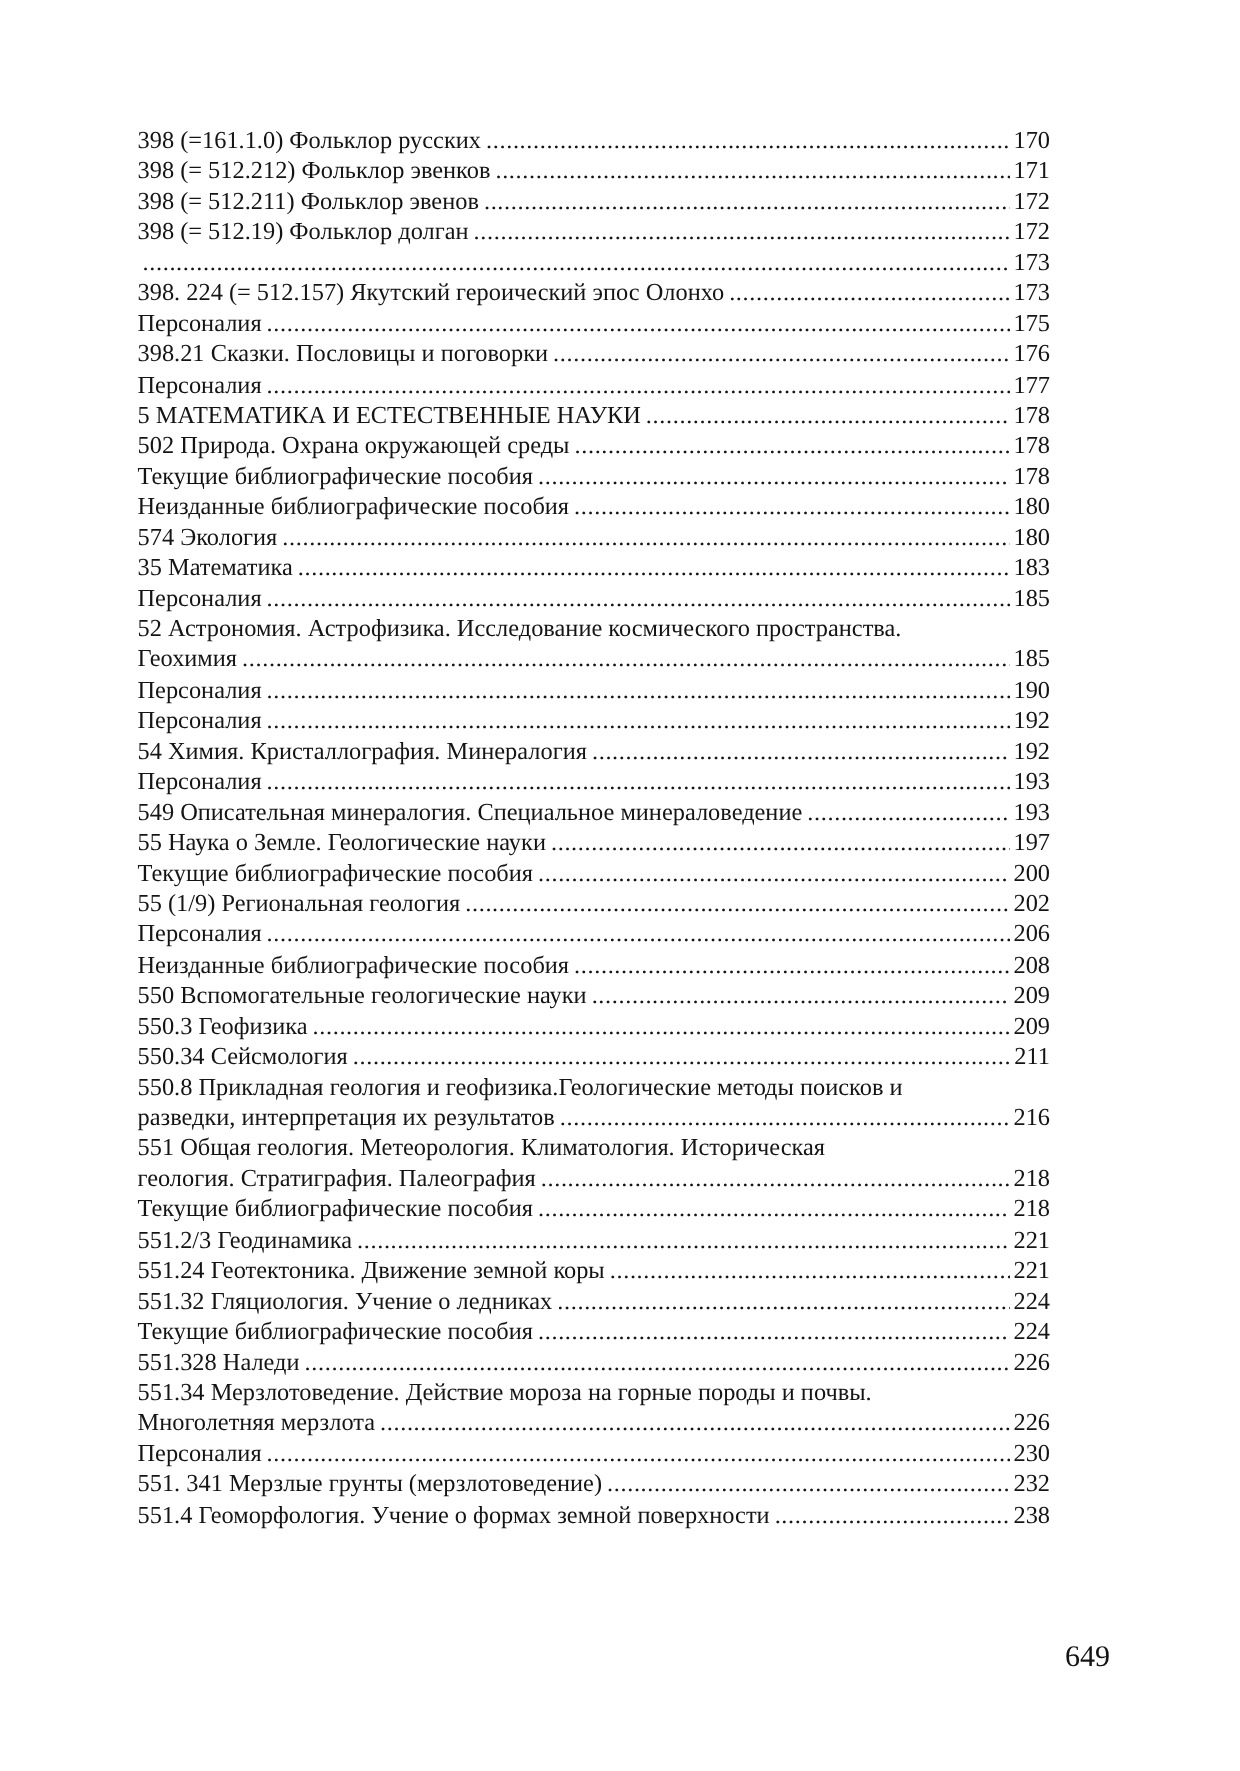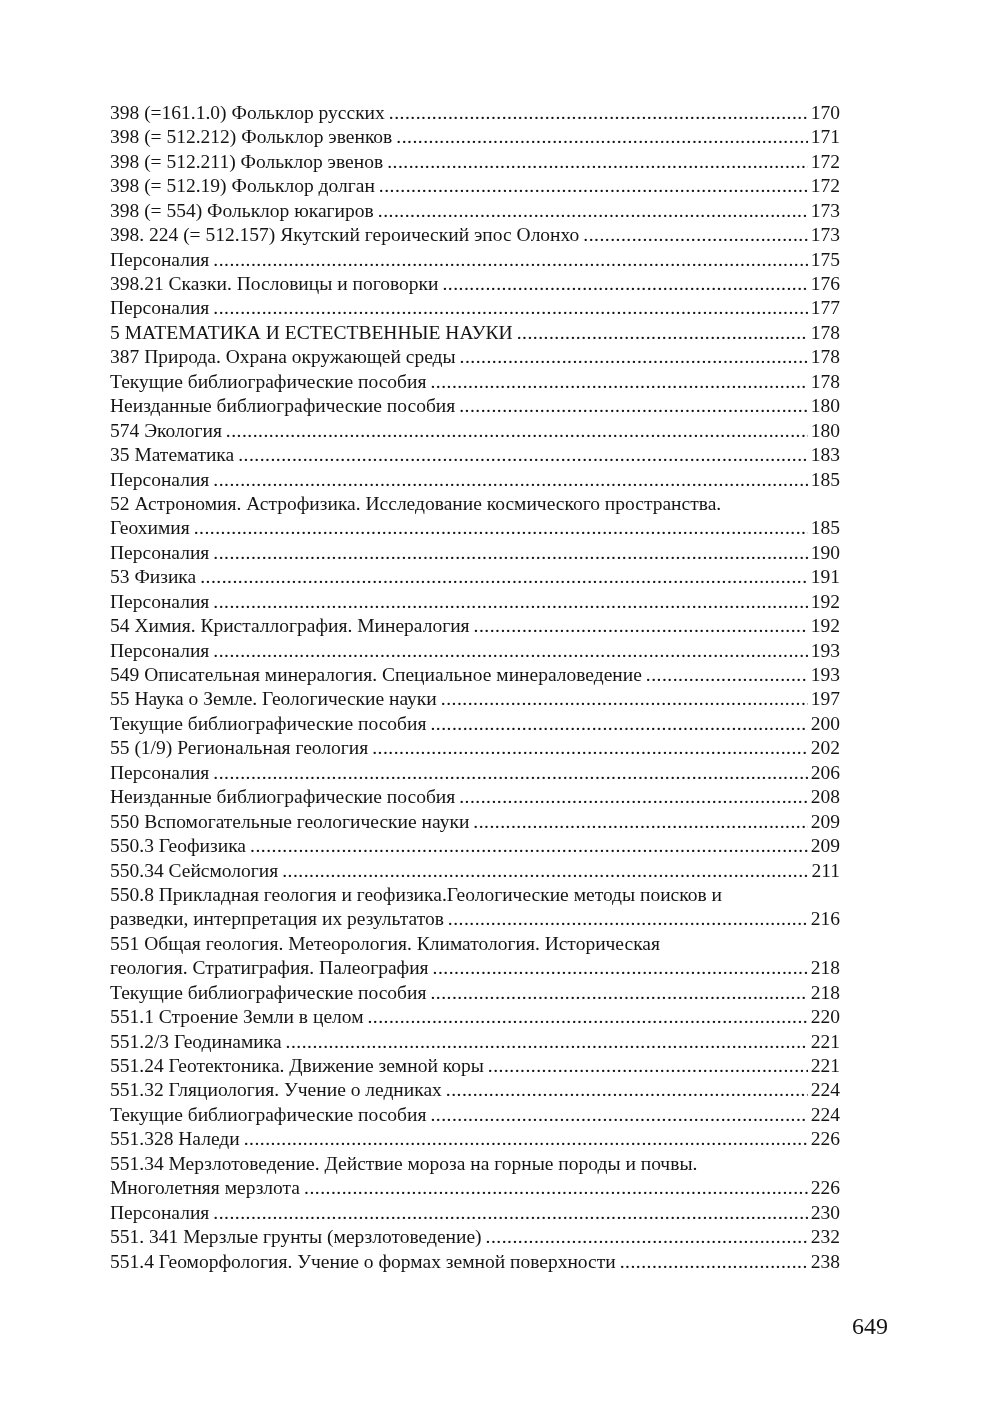--- a/index.html
+++ b/index.html
@@ -23,21 +23,21 @@
   .toc {
     position: absolute;
     left: 110px;
     top: 101px;
     width: 730px;
     font-size: 19.5px;
     line-height: 24.45px;
   }
   .toc-line {
     display: flex;
-    align-items: flex-end;
+    align-items: center;
     height: 24.45px;
     white-space: nowrap;
   }
   .toc-text {
     flex: 0 0 auto;
     white-space: nowrap;
   }
   .toc-dots {
     flex: 1 1 auto;
     overflow: hidden;
@@ -81,21 +81,20 @@
         <span class="toc-text">398 (= 512.211) Фольклор эвенов</span>
         <span class="toc-dots"></span>
         <span class="toc-page">172</span>
       </div>
       <div class="toc-line">
         <span class="toc-text">398 (= 512.19) Фольклор долган</span>
         <span class="toc-dots"></span>
         <span class="toc-page">172</span>
       </div>
       <div class="toc-line">
-        <span class="toc-text">398 (= 554) Фольклор юкагиров</span>
         <span class="toc-dots"></span>
         <span class="toc-page">173</span>
       </div>
       <div class="toc-line">
         <span class="toc-text">398. 224 (= 512.157) Якутский героический эпос Олонхо</span>
         <span class="toc-dots"></span>
         <span class="toc-page">173</span>
       </div>
       <div class="toc-line">
         <span class="toc-text">Персоналия</span>
@@ -111,21 +110,21 @@
         <span class="toc-text">Персоналия</span>
         <span class="toc-dots"></span>
         <span class="toc-page">177</span>
       </div>
       <div class="toc-line">
         <span class="toc-text">5 МАТЕМАТИКА И ЕСТЕСТВЕННЫЕ НАУКИ</span>
         <span class="toc-dots"></span>
         <span class="toc-page">178</span>
       </div>
       <div class="toc-line">
-        <span class="toc-text">387 Природа. Охрана окружающей среды</span>
+        <span class="toc-text">502 Природа. Охрана окружающей среды</span>
         <span class="toc-dots"></span>
         <span class="toc-page">178</span>
       </div>
       <div class="toc-line">
         <span class="toc-text">Текущие библиографические пособия</span>
         <span class="toc-dots"></span>
         <span class="toc-page">178</span>
       </div>
       <div class="toc-line">
         <span class="toc-text">Неизданные библиографические пособия</span>
@@ -154,25 +153,20 @@
         <span class="toc-text">Геохимия</span>
         <span class="toc-dots"></span>
         <span class="toc-page">185</span>
       </div>
       <div class="toc-line">
         <span class="toc-text">Персоналия</span>
         <span class="toc-dots"></span>
         <span class="toc-page">190</span>
       </div>
       <div class="toc-line">
-        <span class="toc-text">53 Физика</span>
-        <span class="toc-dots"></span>
-        <span class="toc-page">191</span>
-      </div>
-      <div class="toc-line">
         <span class="toc-text">Персоналия</span>
         <span class="toc-dots"></span>
         <span class="toc-page">192</span>
       </div>
       <div class="toc-line">
         <span class="toc-text">54 Химия. Кристаллография. Минералогия</span>
         <span class="toc-dots"></span>
         <span class="toc-page">192</span>
       </div>
       <div class="toc-line">
@@ -238,25 +232,20 @@
       </div>
       <div class="toc-line">
         <span class="toc-text">геология. Стратиграфия. Палеография</span>
         <span class="toc-dots"></span>
         <span class="toc-page">218</span>
       </div>
       <div class="toc-line">
         <span class="toc-text">Текущие библиографические пособия</span>
         <span class="toc-dots"></span>
         <span class="toc-page">218</span>
-      </div>
-      <div class="toc-line">
-        <span class="toc-text">551.1 Строение Земли в целом</span>
-        <span class="toc-dots"></span>
-        <span class="toc-page">220</span>
       </div>
       <div class="toc-line">
         <span class="toc-text">551.2/3 Геодинамика</span>
         <span class="toc-dots"></span>
         <span class="toc-page">221</span>
       </div>
       <div class="toc-line">
         <span class="toc-text">551.24 Геотектоника. Движение земной коры</span>
         <span class="toc-dots"></span>
         <span class="toc-page">221</span>

